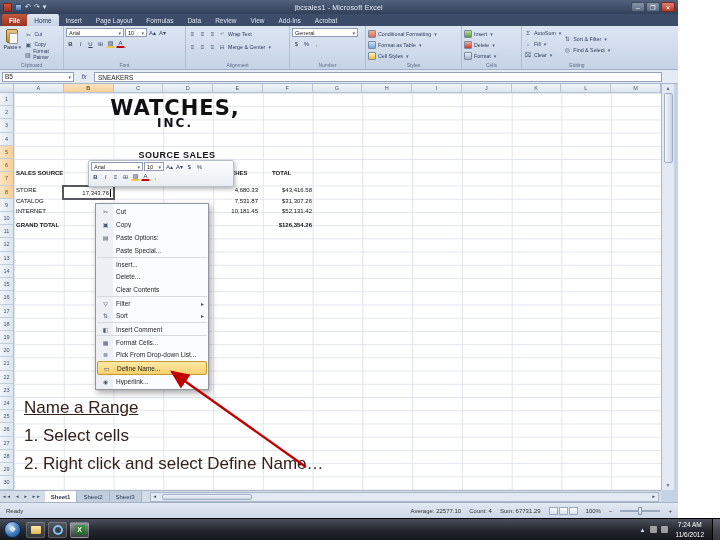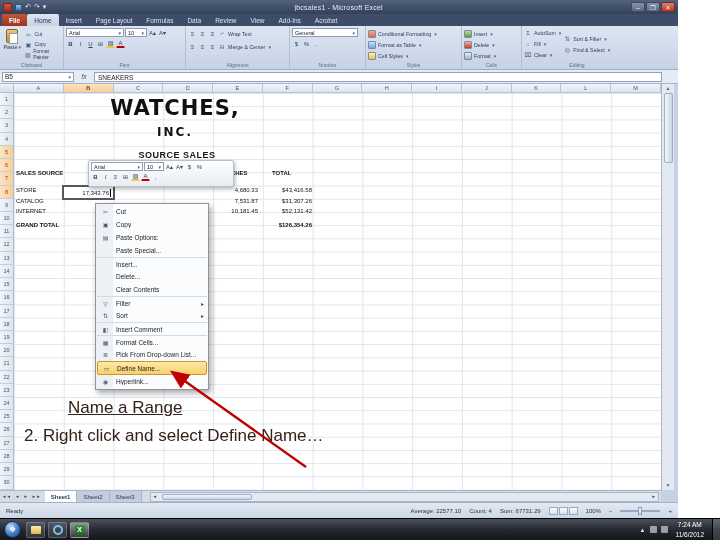--- a/index.html
+++ b/index.html
@@ -118,21 +118,21 @@
   .statusbar{position:absolute;left:0;top:502px;width:678px;height:16px;
     background:linear-gradient(#e2e9f2,#ccd7e5);border-top:1px solid #a3b2c6;display:flex;align-items:center;font-size:6px;color:#333;padding:0 6px;gap:8px;}
   .sb-right{margin-left:auto;display:flex;align-items:center;gap:8px;}
   .viewbtns{display:flex;gap:1px;}
   .vbt{width:9px;height:8px;background:linear-gradient(#fdfdfe,#d7e0ec);border:1px solid #9aa9bf;}
   .zoomtrack{width:40px;height:2px;background:#9aa9bf;position:relative;}
   .zoomknob{position:absolute;left:18px;top:-3px;width:4px;height:8px;background:linear-gradient(#fdfdfe,#c8d4e4);border:1px solid #8b9cb4;}
 
   
   .note{position:absolute;left:24px;top:394px;z-index:5;color:#35221a;font-size:17px;line-height:28px;}
-  .note-title{text-decoration:underline;margin-left:44px;}
+  .note-title{text-decoration:underline;}
   .arrowsvg{position:absolute;left:0;top:0;z-index:9;pointer-events:none;}
 
   
   .taskbar{position:absolute;left:0;top:518px;width:720px;height:22px;z-index:8;
     background:linear-gradient(#4a505c,#23262e 55%,#15171d);border-top:1px solid #000;display:flex;align-items:center;}
   .orb{width:17px;height:17px;margin:0 5px 0 4px;border-radius:50%;
     background:radial-gradient(circle at 35% 30%,#bcd8f4,#3f7cc0 55%,#17467e);border:1px solid #0d2c52;
     color:#fff;font-size:8px;line-height:16px;text-align:center;}
   .tbi{width:19px;height:16px;margin-right:3px;border-radius:2px;background:rgba(255,255,255,.12);border:1px solid rgba(255,255,255,.2);display:flex;align-items:center;justify-content:center;}
   .tbi.active{background:linear-gradient(rgba(255,255,255,.45),rgba(255,255,255,.15));}
@@ -412,21 +412,21 @@
         <span class="rh">26</span>
         <span class="rh">27</span>
         <span class="rh">28</span>
         <span class="rh">29</span>
         <span class="rh">30</span>
       </div>
 
     <div class="grid"></div>
 
     <div class="cellt bigtitle abs" style="left:95px;top:96px;width:160px;text-align:center;font-size:21px;">WATCHES,</div>
-    <div class="cellt bigtitle abs" style="left:95px;top:125px;width:160px;text-align:center;font-size:12px;letter-spacing:2px;">INC.</div>
+    <div class="cellt bigtitle abs" style="left:95px;top:116px;width:160px;text-align:center;font-size:12px;letter-spacing:2px;">INC.</div>
     <div class="cellt bold abs" style="left:118px;top:150px;width:118px;text-align:center;font-size:9px;letter-spacing:.5px;">SOURCE SALES</div>
 
     <div class="cellt bold abs" style="left:16px;top:170px;">SALES SOURCE</div>
     <div class="cellt bold abs" style="left:218px;top:170px;">WATCHES</div>
     <div class="cellt bold abs" style="left:272px;top:170px;">TOTAL</div>
 
     <div class="cellt abs" style="left:16px;top:187px;">STORE</div>
     <div class="cellt num abs" style="left:200px;top:187px;width:58px;">4,680.33</div>
     <div class="cellt num abs" style="left:250px;top:187px;width:62px;">$43,416.58</div>
 
@@ -585,20 +585,21 @@
         <span class="zoomtrack">
             <span class="zoomknob"></span>
           </span>
         <span>+</span>
       </span>
     </div>
   </div>
 
   <div class="note">
     <div class="note-title">Name a Range</div>
+    <div class="note-line">1. Select cells</div>
     <div class="note-line">2. Right click and select Define Name…</div>
   </div>
 
   <svg class="arrowsvg" width="720" height="540" viewBox="0 0 720 540">
     <defs>
       <marker id="ah" markerWidth="9" markerHeight="8" refX="7" refY="3.5" orient="auto">
         <path d="M0,0 L8,3.5 L0,7 Z" fill="#c00000"></path>
       </marker>
     </defs>
     <line x1="306" y1="467" x2="172" y2="372" stroke="#c00000" stroke-width="2.4" marker-end="url(#ah)"></line>

